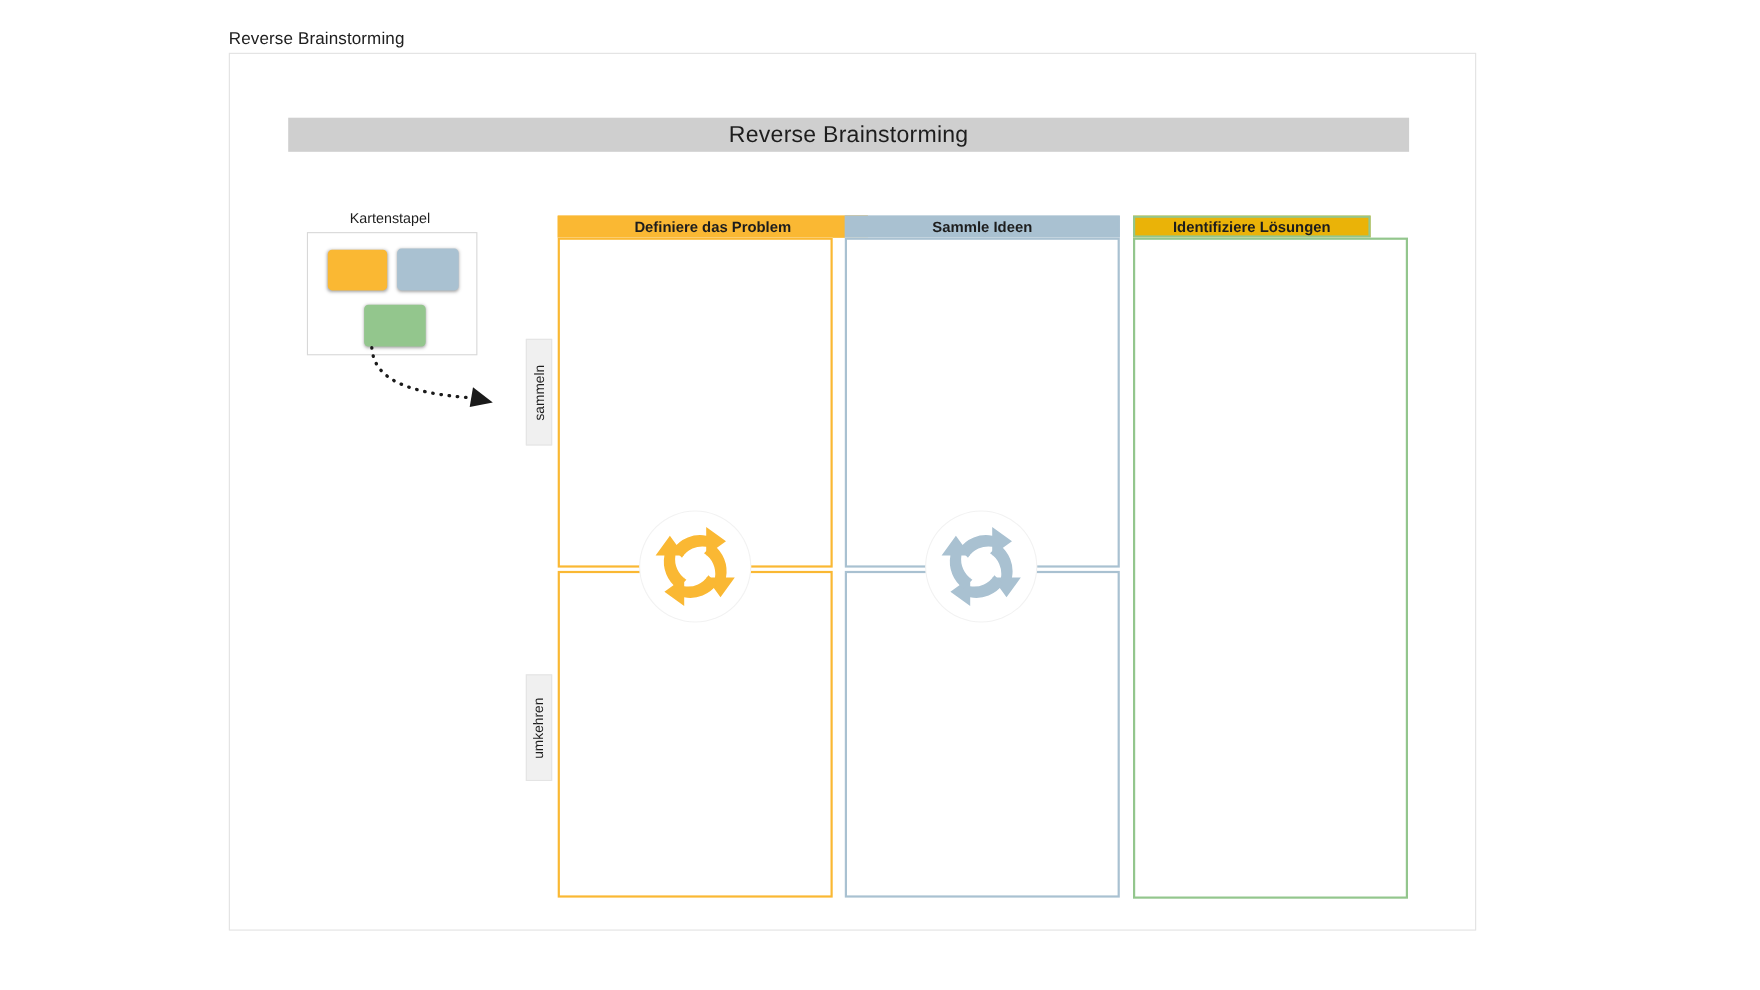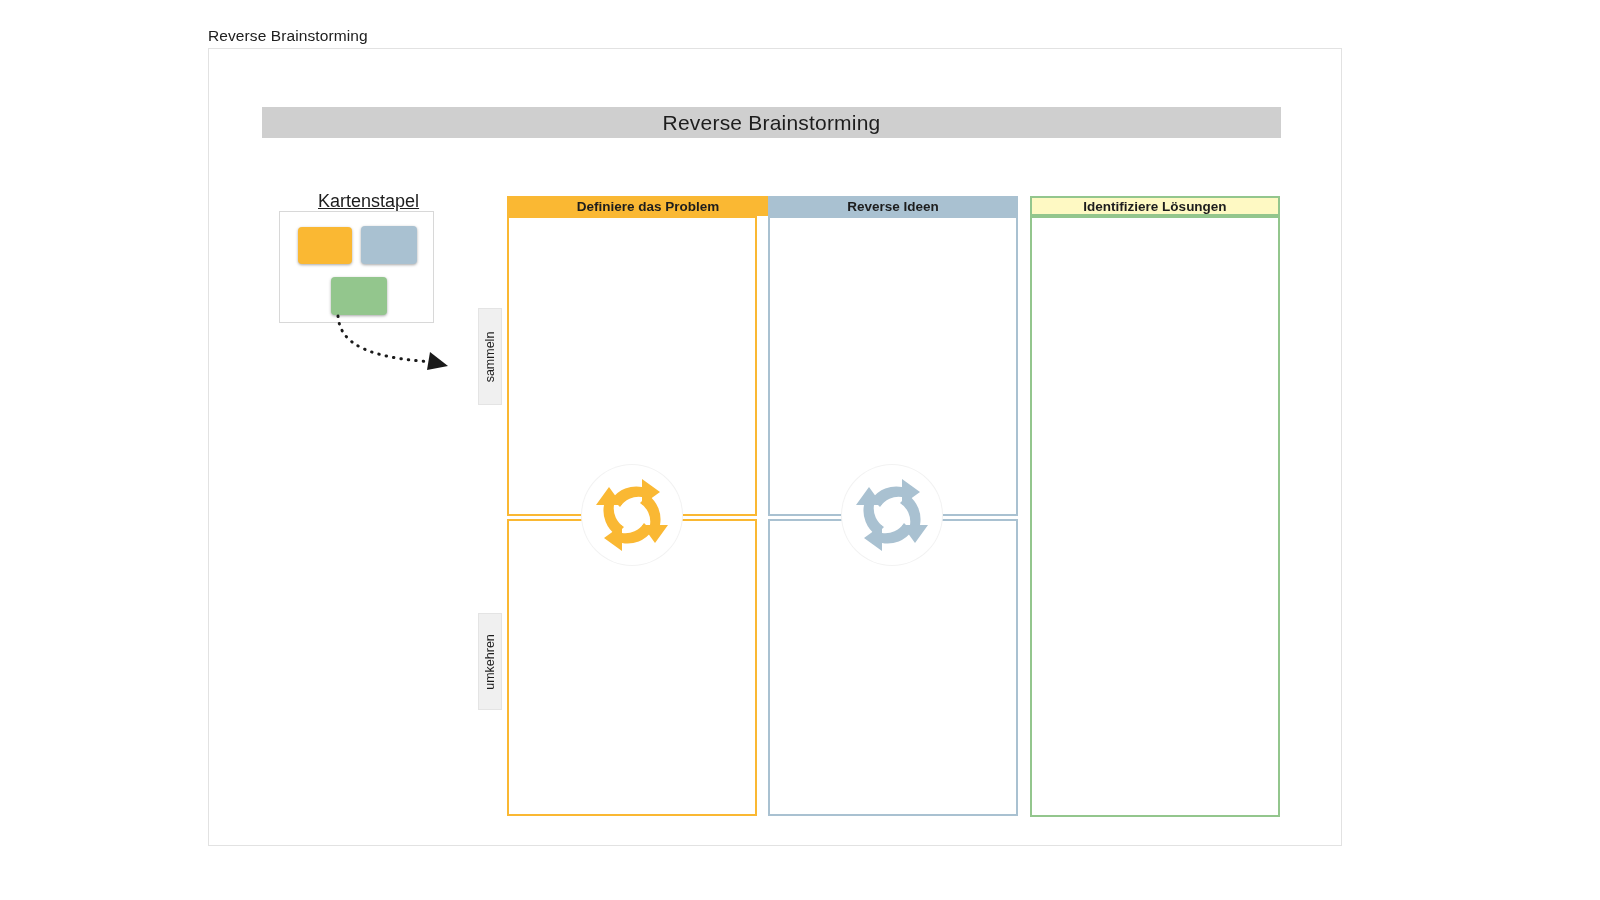--- a/index.html
+++ b/index.html
@@ -45,23 +45,22 @@
     font-size:21px;
     color:#1d1d1d;
     font-weight:400;
     letter-spacing:.2px;
   }
 
   
   .stack-label{
     position:absolute;
     left:318px; top:191px;
-    font-size:18px;
-    color:#1d1d1d;
-    text-decoration:underline;
+    font-size:13px;
+    color:#1d1d1d;
     white-space:nowrap;
   }
   .stack-box{
     position:absolute;
     left:279px; top:211px;
     width:155px; height:112px;
     background:#ffffff;
     border:1px solid #d8d8d8;
     box-sizing:border-box;
   }
@@ -121,21 +120,21 @@
   .col-a-header{ left:507px; top:196px; width:282px; background:#fab833; border:2px solid #fab833; }
   .col-a-top   { left:507px; top:216px; width:250px; height:300px; border:2px solid #fab833; }
   .col-a-bottom{ left:507px; top:519px; width:250px; height:297px; border:2px solid #fab833; }
 
   
   .col-b-header{ left:768px; top:196px; width:250px; background:#a9c1d1; border:2px solid #a9c1d1; }
   .col-b-top   { left:768px; top:216px; width:250px; height:300px; border:2px solid #a9c1d1; }
   .col-b-bottom{ left:768px; top:519px; width:250px; height:297px; border:2px solid #a9c1d1; }
 
   
-  .col-c-header{ left:1030px; top:196px; width:250px; background:#fef9c3; border:2px solid #93c68d; }
+  .col-c-header{ left:1030px; top:196px; width:216px; background:#eab308; border:2px solid #93c68d; }
   .col-c-body  { left:1030px; top:216px; width:250px; height:601px; border:2px solid #93c68d; }
 
   
   .cycle-icon{
     position:absolute;
     width:100px;height:100px;
     border-radius:50%;
     background:#ffffff;
     box-shadow:0 0 0 1px #f2f2f2;
   }
@@ -176,21 +175,21 @@
   <span>umkehren</span>
 </div>
 
 <div class="col-header col-a-header">
   <span>Definiere das Problem</span>
 </div>
 <div class="col-box col-a-top"></div>
 <div class="col-box col-a-bottom"></div>
 
 <div class="col-header col-b-header">
-  <span>Reverse Ideen</span>
+  <span>Sammle Ideen</span>
 </div>
 <div class="col-box col-b-top"></div>
 <div class="col-box col-b-bottom"></div>
 
 <div class="col-header col-c-header">
   <span>Identifiziere Lösungen</span>
 </div>
 <div class="col-box col-c-body"></div>
 
 <div class="cycle-icon cycle-a">

